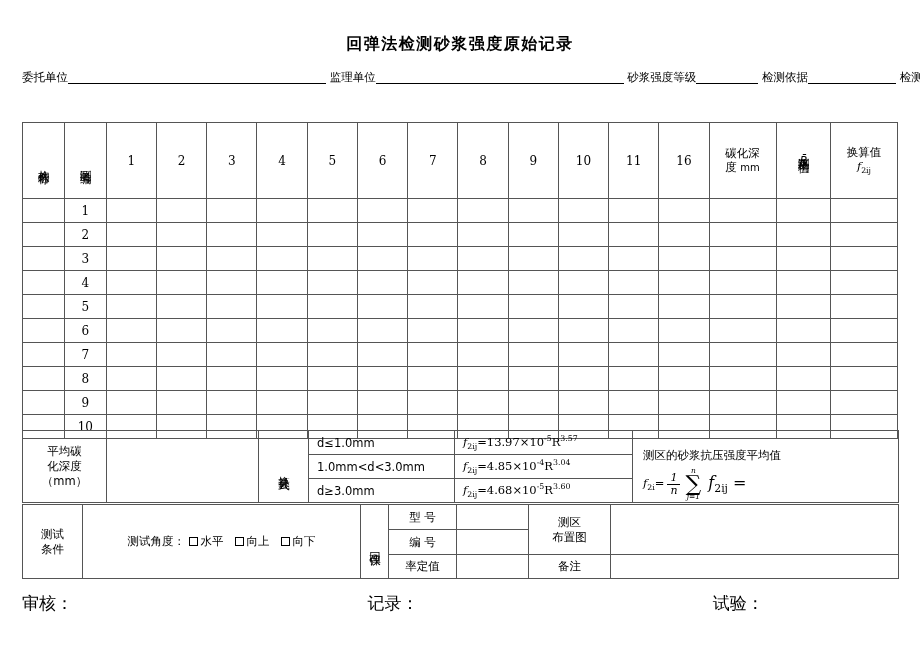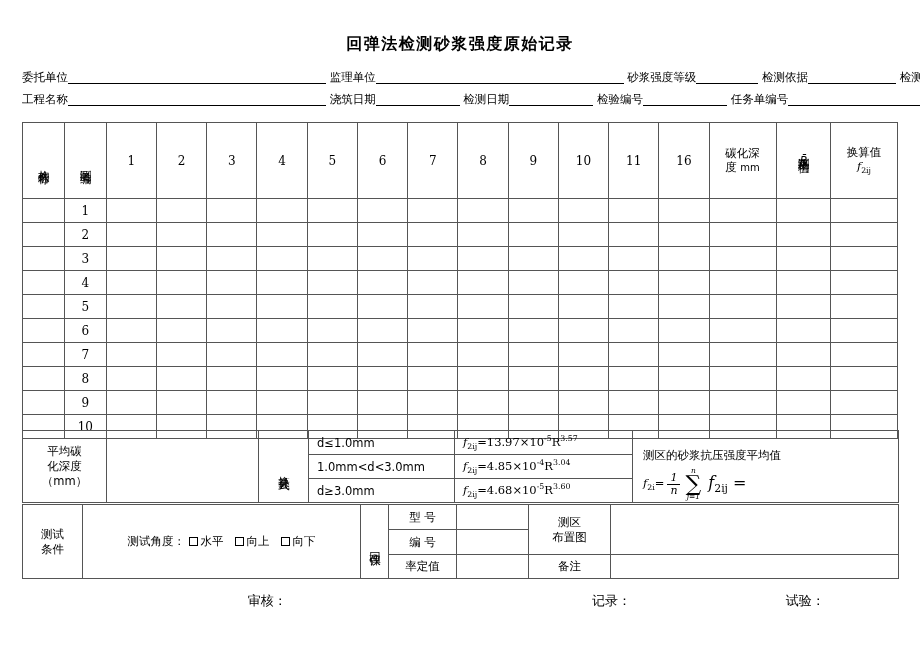--- a/index.html
+++ b/index.html
@@ -150,49 +150,41 @@
     margin-right: 3px;
     vertical-align: -1px;
   }
 
   
   .footer {
     position: absolute;
     top: 592px;
     left: 22px;
     width: 878px;
-    font-size: 13px;
-    text-align: center;
+    font-size: 17px;
   }
   .footer span { display: inline-block; }
   .f1 { width: 340px; }
   .f2 { width: 340px; }
 </style>
 </head>
 <body>
 
 <div class="page">
 
   <div class="title">回弹法检测砂浆强度原始记录</div>
 
   <div class="hdr row1">
     <span class="fld"><span class="lab">委托单位</span><span class="line" style="width:258px"></span></span>
     <span class="fld"><span class="lab">监理单位</span><span class="line" style="width:248px"></span></span>
     <span class="fld"><span class="lab">砂浆强度等级</span><span class="line" style="width:62px"></span></span>
     <span class="fld"><span class="lab">检测依据</span><span class="line" style="width:88px"></span></span>
     <span class="fld"><span class="lab">检测环境</span></span>
   </div>
 
-  <div class="hdr row2">
-    <span class="fld"><span class="lab">工程名称</span><span class="line" style="width:258px"></span></span>
-    <span class="fld"><span class="lab">浇筑日期</span><span class="line" style="width:84px"></span></span>
-    <span class="fld"><span class="lab">检测日期</span><span class="line" style="width:84px"></span></span>
-    <span class="fld"><span class="lab">检验编号</span><span class="line" style="width:84px"></span></span>
-    <span class="fld"><span class="lab">任务单编号</span><span class="line" style="width:132px"></span></span>
-  </div>
 
   <table class="grid" id="main-table">
     <colgroup>
       <col style="width:40px">
         <col style="width:40px">
       <col style="width:48px">
         <col style="width:48px">
         <col style="width:48px">
         <col style="width:48px">
       <col style="width:48px">

